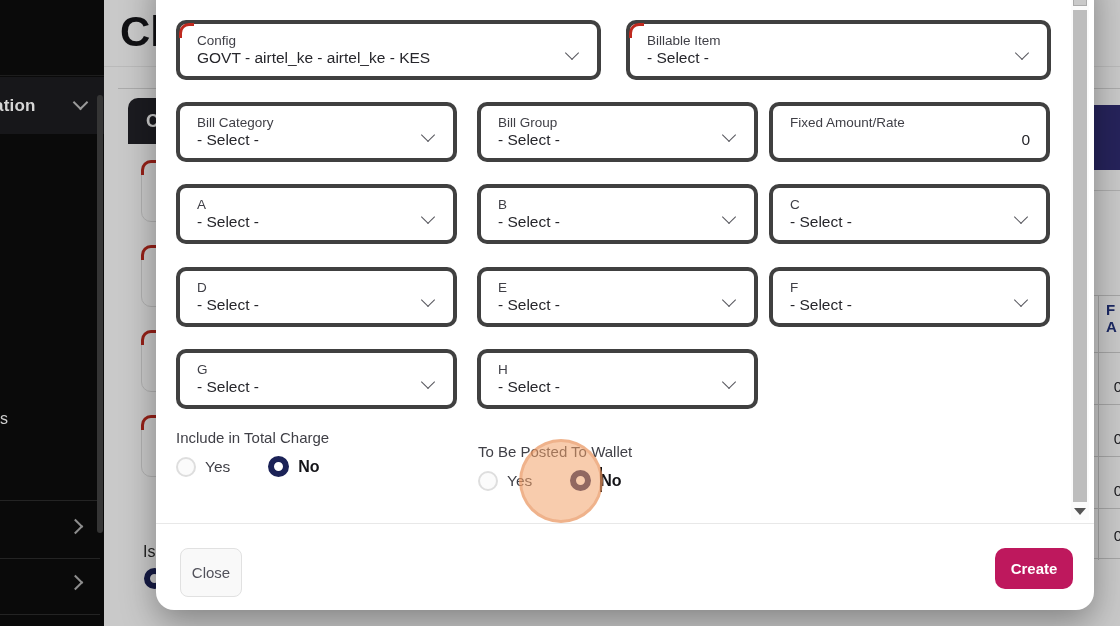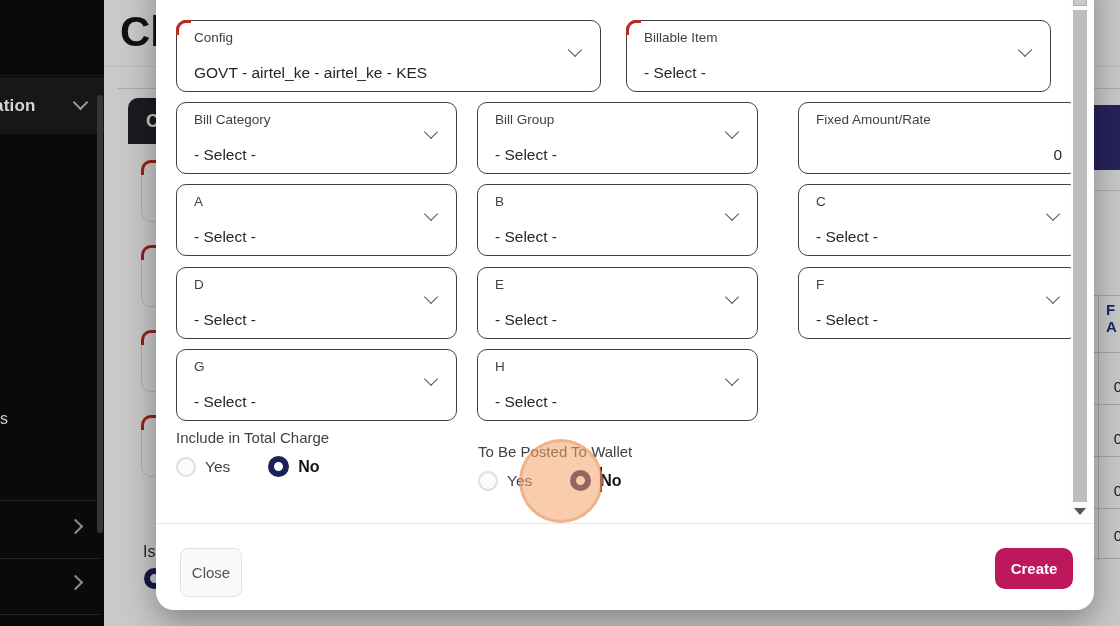--- a/index.html
+++ b/index.html
@@ -41,23 +41,23 @@
   .tbl-head { position:absolute; left:1002px; top:301px; color:#24357f; font-weight:bold; font-size:15px; line-height:17px; }
   .tbl-cell { position:absolute; left:1000px; width:18px; text-align:right; font-size:15px; color:#26262b; }
 
   
   .backdrop { position:absolute; left:104px; top:0; width:1016px; height:626px;
               background:rgba(0,0,0,0.21); z-index:10; }
 
   
   .modal { position:absolute; left:156px; top:-30px; width:938px; height:640px; background:#fff;
            border-radius:0 0 18px 18px; box-shadow:0 12px 34px rgba(0,0,0,0.35); z-index:20; }
-  .field { position:absolute; height:72px; background:#fff; border:1px solid #404040; border-radius:10px; }
+  .field { position:absolute; height:60px; background:#fff; border:4px solid #404040; border-radius:10px; }
   .w-wide { width:425px; } .w-col { width:281px;padding-left:35px; }
-  .c1 { left:20px; } .c2 { left:321px; } .c3 { left:613px;margin-left:29px; } .c2w { left:470px; }
+  .c1 { left:20px; } .c2 { left:321px; } .c3 { left:613px; } .c2w { left:470px; }
   .flabel { position:absolute; left:17px; top:9px; font-size:13.5px; color:#3f3f46; }
   .fvalue { position:absolute; left:17px; bottom:9px; font-size:15.5px; color:#26262b; }
   .fvalue-num { position:absolute; right:16px; bottom:9px; font-size:15.5px; color:#26262b; }
   .fplaceholder { position:absolute; left:17px; top:19px; font-size:17px; color:#2e2e33; }
   .chev { position:absolute; right:20px; top:24px; width:10px; height:10px;
           border-right:1.8px solid #55555c; border-bottom:1.8px solid #55555c; transform:rotate(45deg); }
   .req { position:absolute; left:-1px; top:-1px; width:15px; height:15px;
          border-top:3px solid #bf2a1f; border-left:3px solid #bf2a1f; border-top-left-radius:10px; }
 
   .rgroup { position:absolute; }

